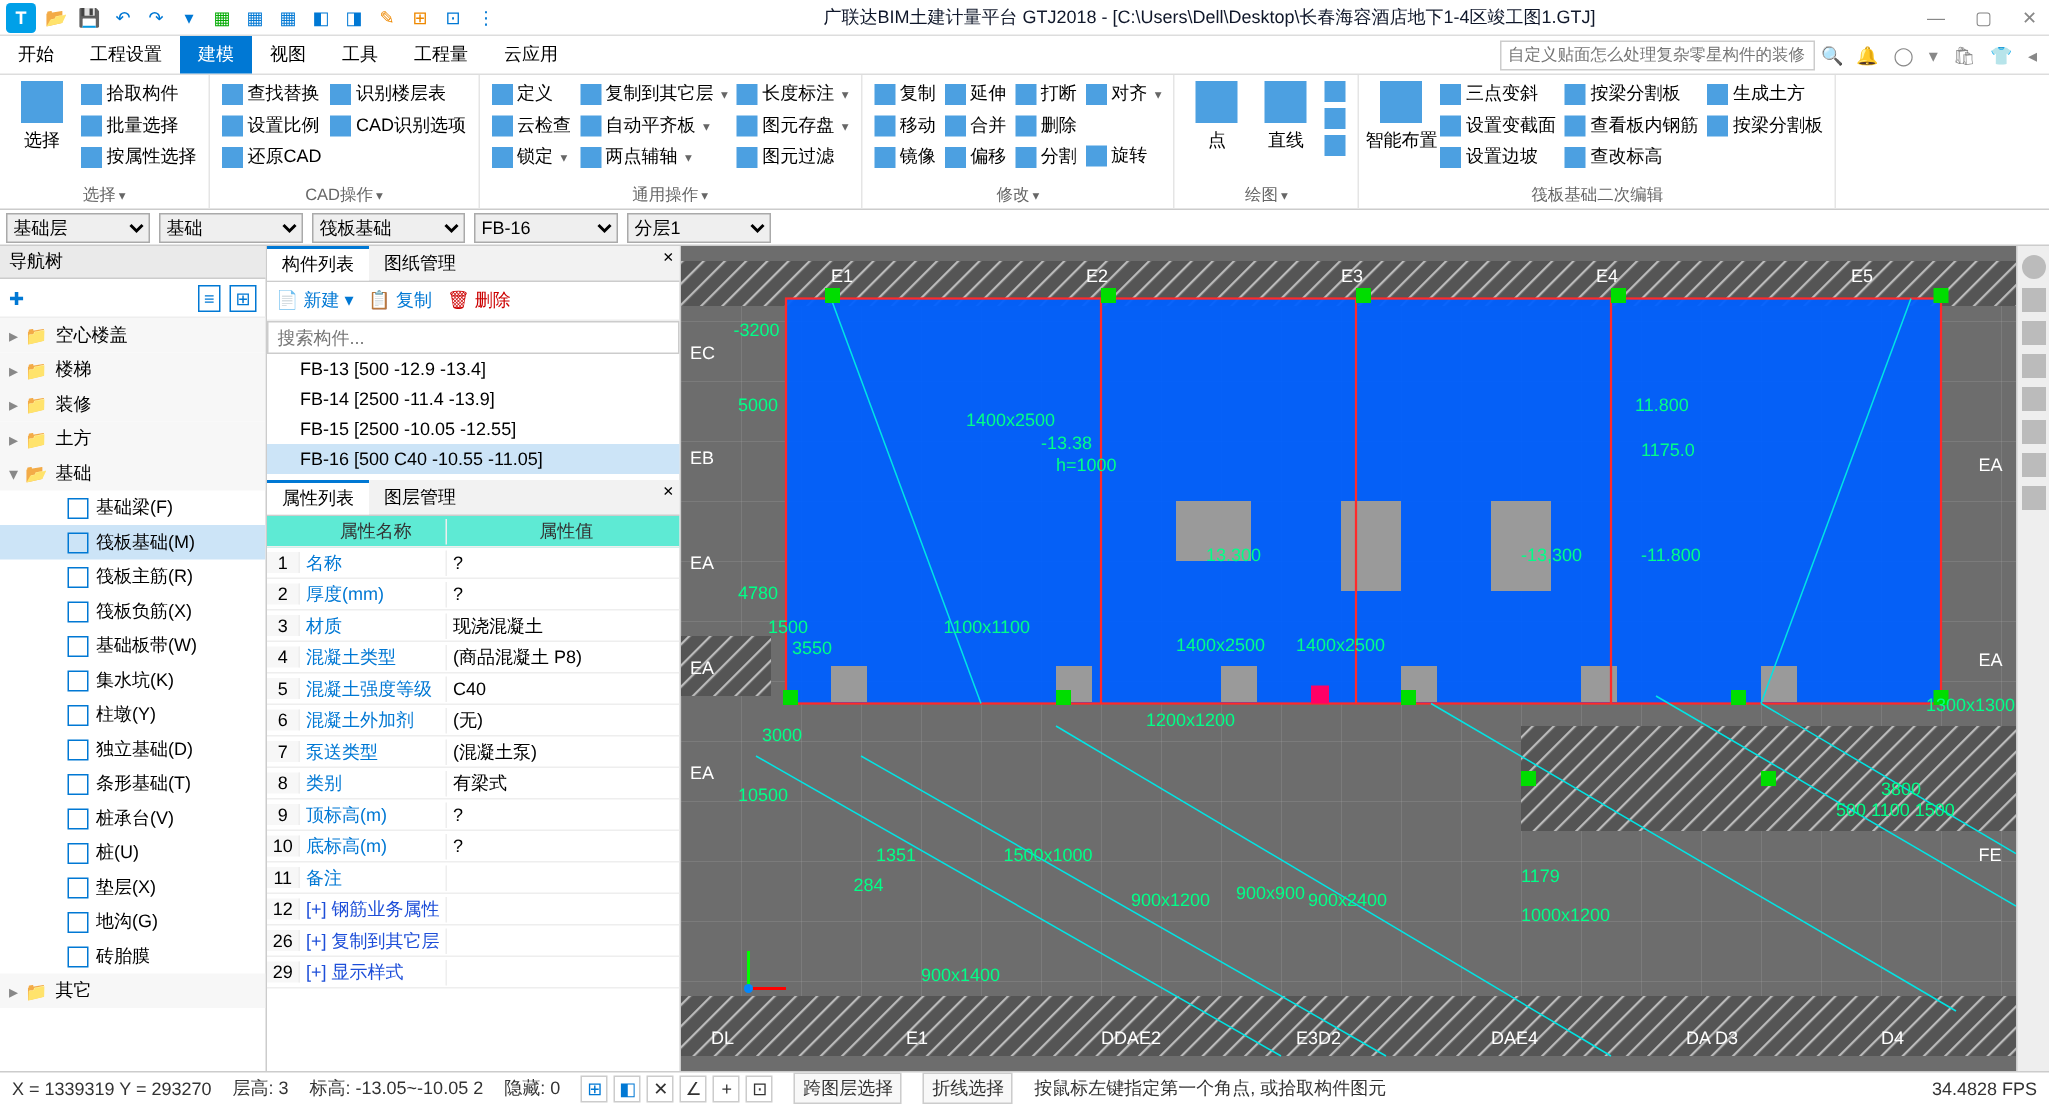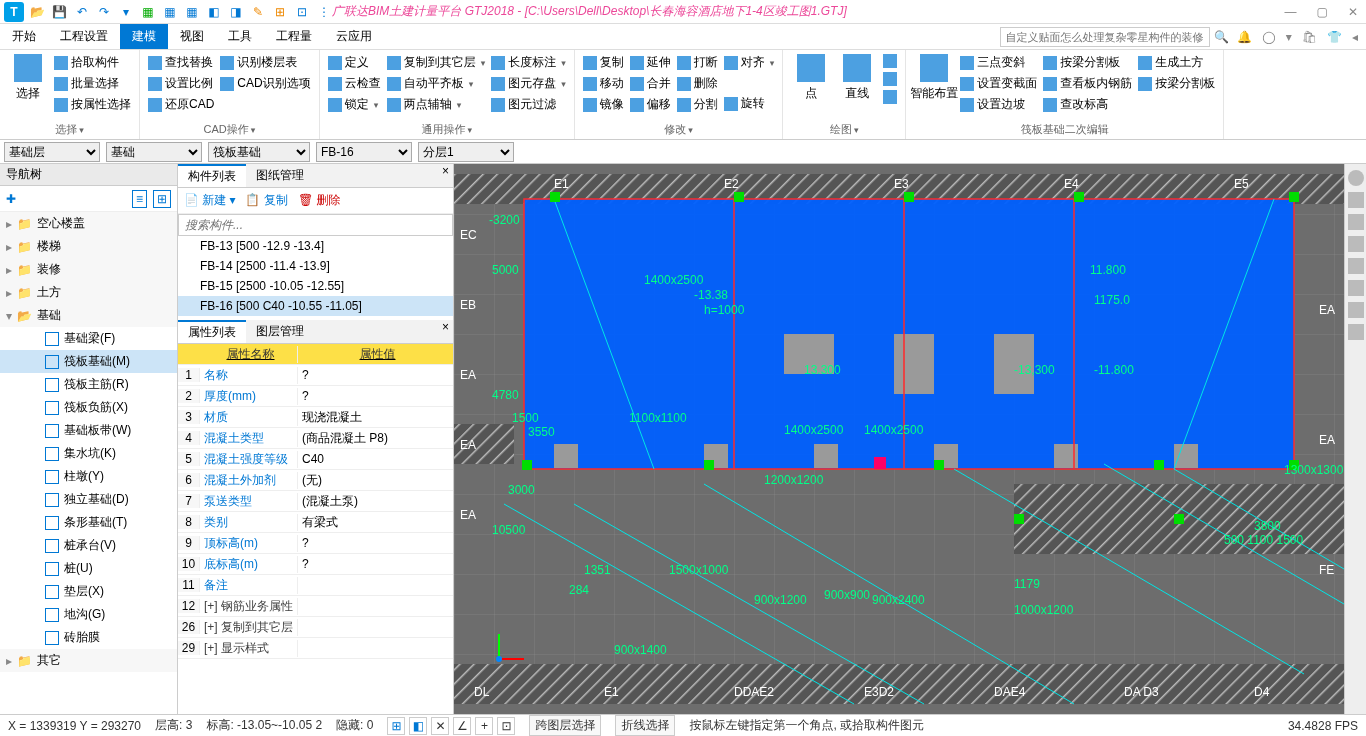--- a/index.html
+++ b/index.html
@@ -1,21 +1,21 @@
 <!DOCTYPE html>
 <html><head>
 <meta charset="utf-8">
 <style>
 * { margin: 0; padding: 0; box-sizing: border-box; font-family: "Microsoft YaHei", sans-serif; font-size: 12px; }
 body { width: 1366px; height: 736px; background: #f0f0f0; overflow: hidden; display: flex; flex-direction: column; }
 .titlebar { height: 24px; background: #fff; display: flex; align-items: center; padding: 0 4px; border-bottom: 1px solid #ddd; }
 .titlebar .logo { width: 20px; height: 20px; background: #00a0e8; color: #fff; font-weight: bold; display: flex; align-items: center; justify-content: center; border-radius: 3px; }
 .titlebar .qat { display: flex; gap: 6px; margin-left: 6px; }
 .titlebar .qat span { width: 16px; height: 16px; display: flex; align-items: center; justify-content: center; color: #0078d4; cursor: pointer; }
-.titlebar .title { flex: 1; color: #ec4899; font-style: italic; }
+.titlebar .title { flex: 1; text-align: center; color: #0f172a; }
 .titlebar .wincontrols { display: flex; gap: 12px; color: #888; }
 .titlebar .wincontrols span { cursor: pointer; padding: 0 4px; }
 .menubar { height: 26px; background: #fff; display: flex; align-items: center; border-bottom: 1px solid #ddd; }
 .menubar .tab { padding: 0 12px; height: 100%; display: flex; align-items: center; cursor: pointer; }
 .menubar .tab.active { background: #0078d4; color: #fff; }
 .menubar .search { margin-left: auto; width: 210px; height: 20px; border: 1px solid #ccc; padding: 0 4px; color: #aaa; font-size: 11px; }
 .menubar .rico { display: flex; gap: 10px; margin: 0 8px; color: #888; }
 .ribbon { height: 90px; background: #fff; display: flex; border-bottom: 1px solid #ccc; }
 .rgroup { border-right: 1px solid #e5e5e5; padding: 3px 6px 2px; display: flex; flex-direction: column; }
 .rgitems { flex: 1; display: flex; gap: 2px; }
@@ -35,31 +35,31 @@
 .tnode { padding: 3px 6px; display: flex; align-items: center; gap: 5px; cursor: pointer; }
 .tnode.cat { background: #f7f7f7; }
 .tnode.lvl1 { padding-left: 45px; }
 .tnode.sel { background: #cce4f7; }
 .tic { width: 14px; height: 14px; border: 1px solid #0078d4; }
 .midpanel { width: 276px; background: #fff; border-right: 1px solid #ccc; display: flex; flex-direction: column; }
 .tabrow { height: 24px; display: flex; border-bottom: 1px solid #ccc; background: #f2f2f2; }
 .tabrow .t { padding: 0 10px; display: flex; align-items: center; cursor: pointer; }
 .tabrow .t.act { background: #fff; border-top: 2px solid #0078d4; }
 .tb2 { height: 26px; display: flex; align-items: center; gap: 10px; padding: 0 6px; border-bottom: 1px solid #eee; }
-.sbox { height: 22px; border: 1px solid #ccc; padding: 0 6px; color: #999; font-style: italic; }
+.sbox { height: 22px; border: 1px solid #ccc; padding: 0 6px; color: #999; }
 .complist { }
 .complist .ci { padding: 3px 22px; cursor: pointer; }
 .complist .ci.sel { background: #cce4f7; }
 .proplist { flex: 1; overflow: auto; }
 .prow { display: flex; border-bottom: 1px solid #eee; height: 21px; align-items: center; }
 .prow .n { width: 22px; text-align: center; border-right: 1px solid #eee; background: #f7f7f7; }
 .prow .k { width: 98px; padding-left: 4px; border-right: 1px solid #eee; color: #0078d4; }
-.prow .k.plain { color: #404040; }
+.prow .k.plain { color: #1d4ed8; }
 .prow .v { flex: 1; padding-left: 4px; }
-.prow.head { background: #fde047; text-decoration: underline; }
+.prow.head { background: #5eead4; }
 .prow.head .k, .prow.head .v { color: #333; text-align: center; }
 .canvas { flex: 1; background: #6d6d6d; position: relative; overflow: hidden; }
 .canvas svg { width: 100%; height: 100%; }
 .rbar { width: 22px; background: #eee; border-left: 1px solid #ccc; display: flex; flex-direction: column; align-items: center; gap: 6px; padding-top: 6px; }
 .rbar div { width: 16px; height: 16px; background: #bbb; cursor: pointer; }
 .statusbar { height: 22px; background: #fff; border-top: 1px solid #ccc; display: flex; align-items: center; padding: 0 8px; gap: 14px; font-size: 11px; color: #333; }
 .statusbar .sb { display: flex; align-items: center; gap: 3px; }
 .statusbar .sbtn { padding: 1px 5px; border: 1px solid #ccc; background: #f8f8f8; cursor: pointer; }
 .statusbar .sicons { display: flex; gap: 4px; }
 .statusbar .sicons span { width: 18px; height: 18px; border: 1px solid #ccc; display: flex; align-items: center; justify-content: center; cursor: pointer; }

